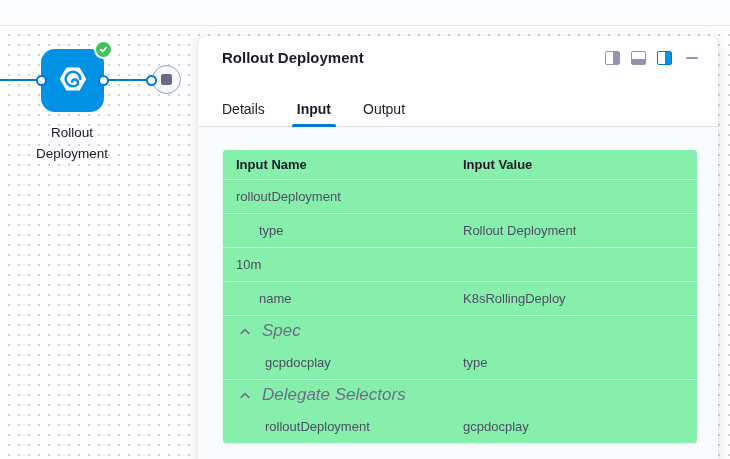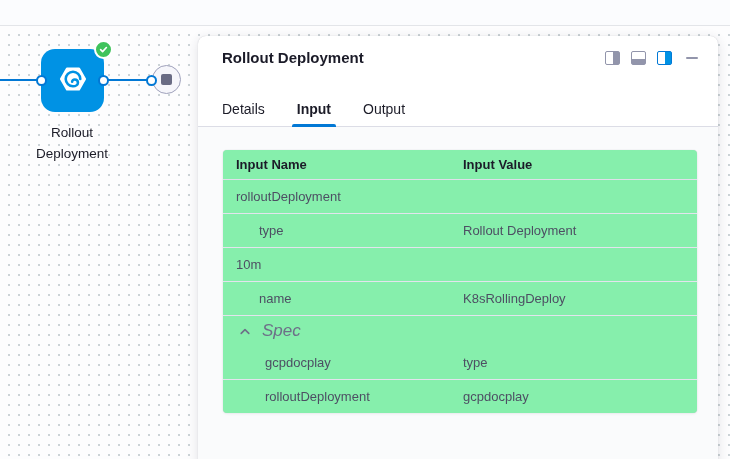--- a/index.html
+++ b/index.html
@@ -157,20 +157,28 @@
               <svg width="10" height="7" viewBox="0 0 10 7">
                 <path d="M1.2 5.4 L5 1.6 L8.8 5.4" fill="none" stroke="#6d6f88" stroke-width="1.6" stroke-linecap="round" stroke-linejoin="round"></path>
               </svg>
             </span>
             <span>Spec</span>
           </div>
           <div class="t-row nested sep">
             <div class="c1">gcpdocplay</div>
             <div class="c2">type</div>
           </div>
+          <div class="t-group">
+            <span class="chev">
+              <svg width="10" height="7" viewBox="0 0 10 7">
+                <path d="M1.2 5.4 L5 1.6 L8.8 5.4" fill="none" stroke="#6d6f88" stroke-width="1.6" stroke-linecap="round" stroke-linejoin="round"></path>
+              </svg>
+            </span>
+            <span>Delegate Selectors</span>
+          </div>
           <div class="t-row nested">
             <div class="c1">rolloutDeployment</div>
             <div class="c2">gcpdocplay</div>
           </div>
         </div>
     </div>
   </div>
 
 </div>
 

